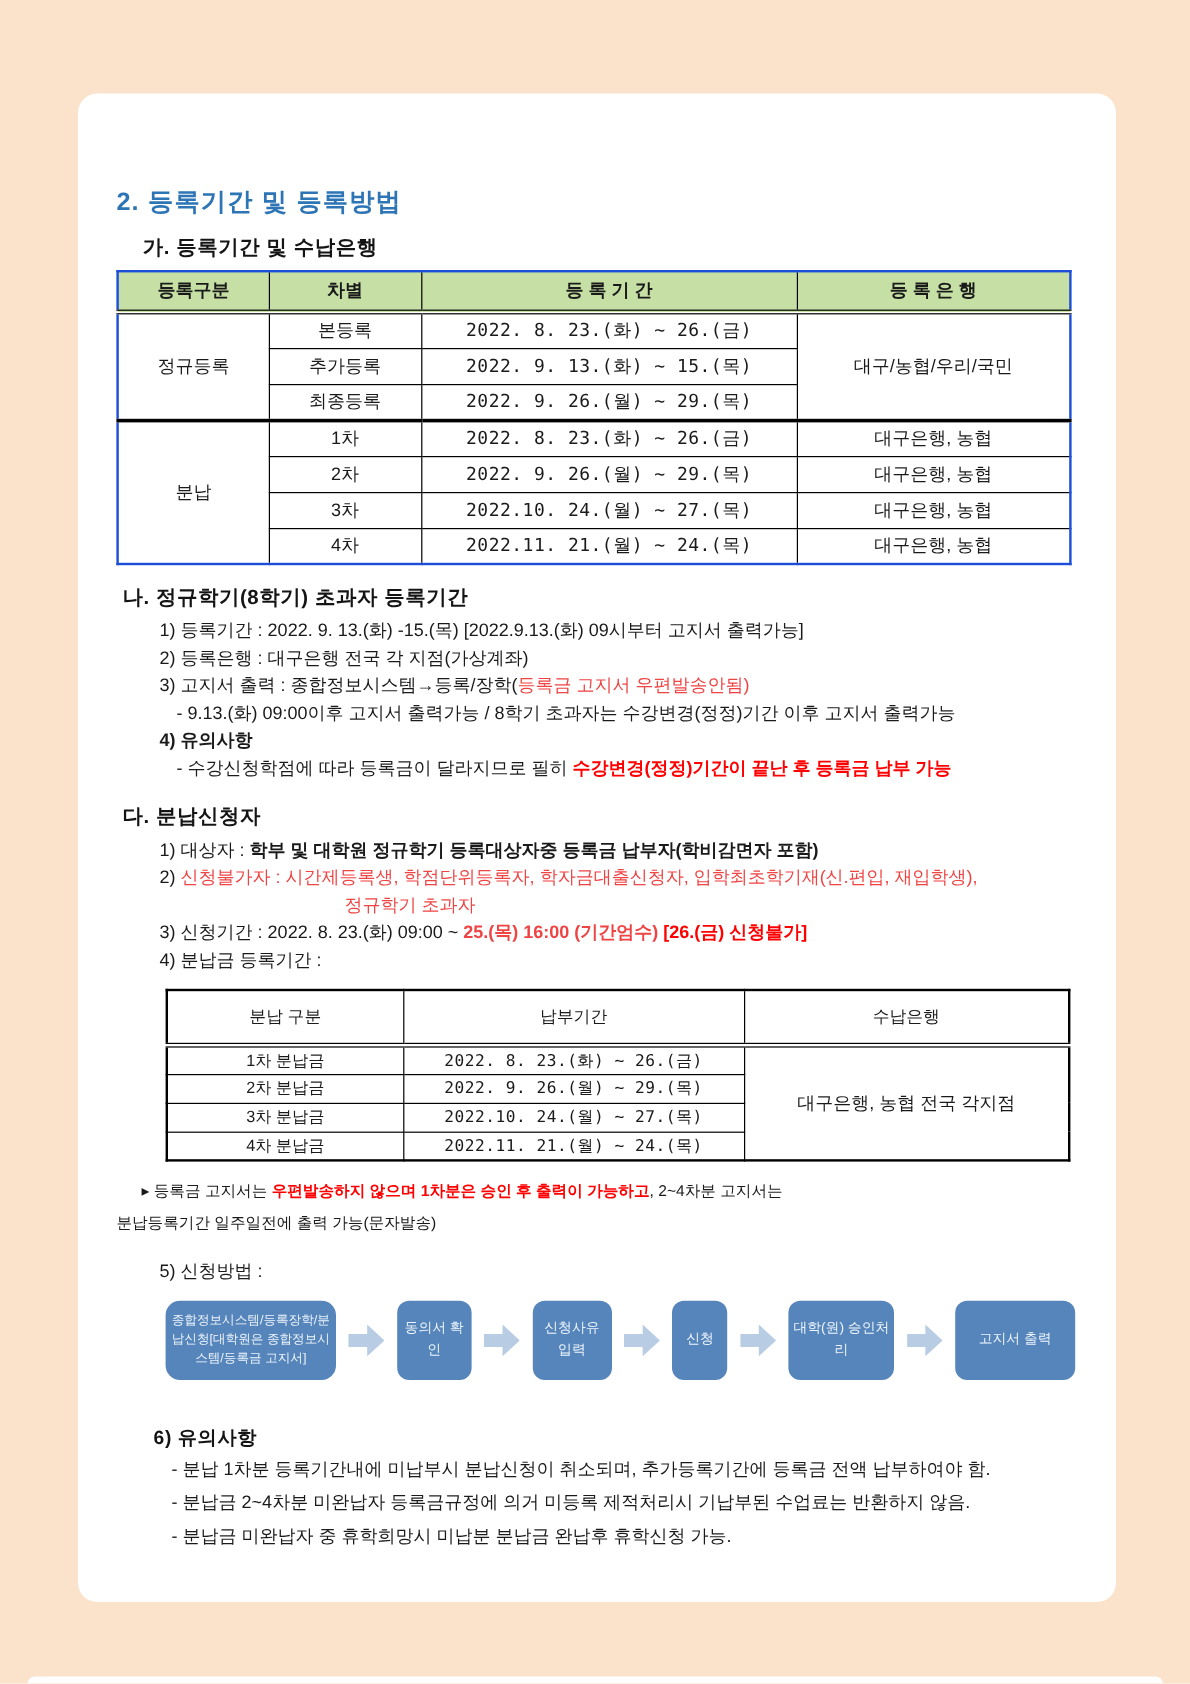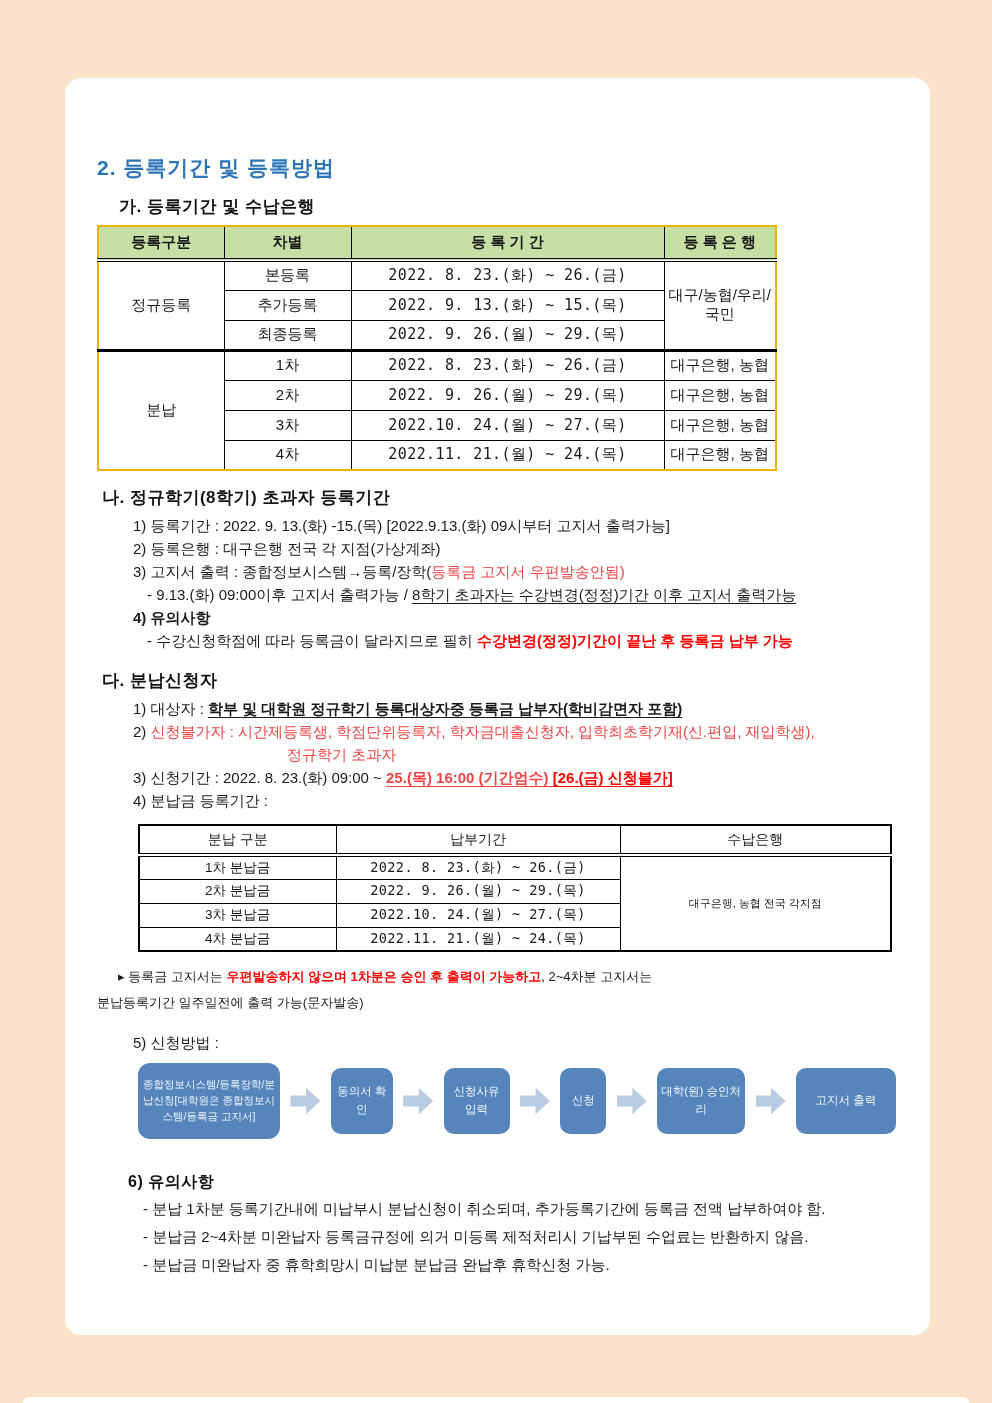--- a/index.html
+++ b/index.html
@@ -33,22 +33,22 @@
   }
   .sec-heading { font-size: 17px; font-weight: bold; color: #141414; letter-spacing: 0.5px; }
   .h-ga { margin-top: 13px; margin-left: 22px; }
   .h-na { margin-top: 15px; margin-left: 5px; }
   .h-da { margin-top: 17px; margin-left: 5px; }
   .h-yu { margin-top: 32px; margin-left: 31px; font-size: 16px; }
 
   
   table { border-collapse: collapse; table-layout: fixed; }
   .reg-table {
-    width: 680px; margin-top: 7px;
-    border: 2px solid #eab308;
+    width: 796px; margin-top: 7px;
+    border: 2px solid #1d4ed8;
   }
   .reg-table th, .reg-table td {
     border: 1px solid #000; text-align: center; vertical-align: middle;
   }
   .reg-table thead th {
     background: #c5dfa5; height: 34px;
     font-size: 15px; font-weight: bold;
     border-bottom: 4px double #000;
   }
   .reg-table tbody td { height: 30px; font-size: 15px; }
@@ -56,34 +56,34 @@
   .reg-table tr.group-divider td { border-top: 3px solid #000; }
 
   .inst-table {
     width: 754px; margin-top: 12px; margin-left: 41px;
     border: 2px solid #000;
   }
   .inst-table th, .inst-table td {
     border: 1px solid #000; text-align: center; vertical-align: middle;
   }
   .inst-table thead th {
-    height: 30px; font-size: 14px; font-weight: normal;
+    height: 46px; font-size: 14px; font-weight: normal;
     border-bottom: 4px double #000; background: #ffffff;
   }
   .inst-table tbody td { height: 24px; font-size: 13.5px; }
 
   
   .list { margin-top: 5px; margin-left: 36px; }
   .list .line { font-size: 15px; line-height: 23px; white-space: nowrap; }
   .list .sub { margin-left: 14px; }
   .list .cont { margin-left: 154px; }
   .bold { font-weight: bold; }
   .blue { color: #ef4444; }
   .red { color: #ff0000; }
-  .ul-thick { text-decoration: underline; text-underline-offset: 3px; text-align: center; }
+  .ul-thick { text-underline-offset: 3px; text-align: center; }
 
   .notice {
     margin-top: 12px; font-size: 13px; line-height: 26px;
   }
   .notice .l1 { margin-left: 21px; white-space: nowrap; }
   .notice .l2 { margin-left: 0; }
   .method-label { margin-top: 18px; margin-left: 36px; font-size: 15px; }
 
   
   .flow {
@@ -92,21 +92,21 @@
     display: flex; align-items: center; justify-content: space-between;
   }
   .flow-box {
     background: #5585bb; color: #eef4fb;
     border-radius: 10px;
     display: flex; align-items: center; justify-content: center;
     text-align: center;
     font-size: 11.5px; line-height: 1.55;
     height: 66px; padding: 3px;
   }
-  .fb1 { width: 142px; height: 76px; border-radius: 12px; font-size: 10.5px; line-height: 1.5; word-break: break-all; }
+  .fb1 { width: 142px; height: 66px; border-radius: 12px; font-size: 10.5px; line-height: 1.5; word-break: break-all; }
   .fb2 { width: 62px; }
   .fb3 { width: 66px; }
   .fb4 { width: 46px; }
   .fb5 { width: 88px; }
   .fb6 { width: 100px; }
   .flow-arrow {
     width: 30px; height: 30px; background: #b8cce4;
     clip-path: polygon(0 32%, 52% 32%, 52% 6%, 100% 50%, 52% 94%, 52% 68%, 0 68%);
     flex: none;
   }
@@ -195,21 +195,21 @@
       <tr>
         <th style="width:197px">분납 구분</th>
         <th style="width:284px">납부기간</th>
         <th>수납은행</th>
       </tr>
     </thead>
     <tbody>
       <tr>
         <td>1차 분납금</td>
         <td class="date-cell">2022. 8. 23.(화) ~ 26.(금)</td>
-        <td rowspan="4" style="font-size:11px">대구은행, 농협 전국 각지점</td>
+        <td rowspan="4" style="font-size:15px">대구은행, 농협 전국 각지점</td>
       </tr>
       <tr>
         <td>2차 분납금</td>
         <td class="date-cell">2022. 9. 26.(월) ~ 29.(목)</td>
       </tr>
       <tr>
         <td>3차 분납금</td>
         <td class="date-cell">2022.10. 24.(월) ~ 27.(목)</td>
       </tr>
       <tr>

